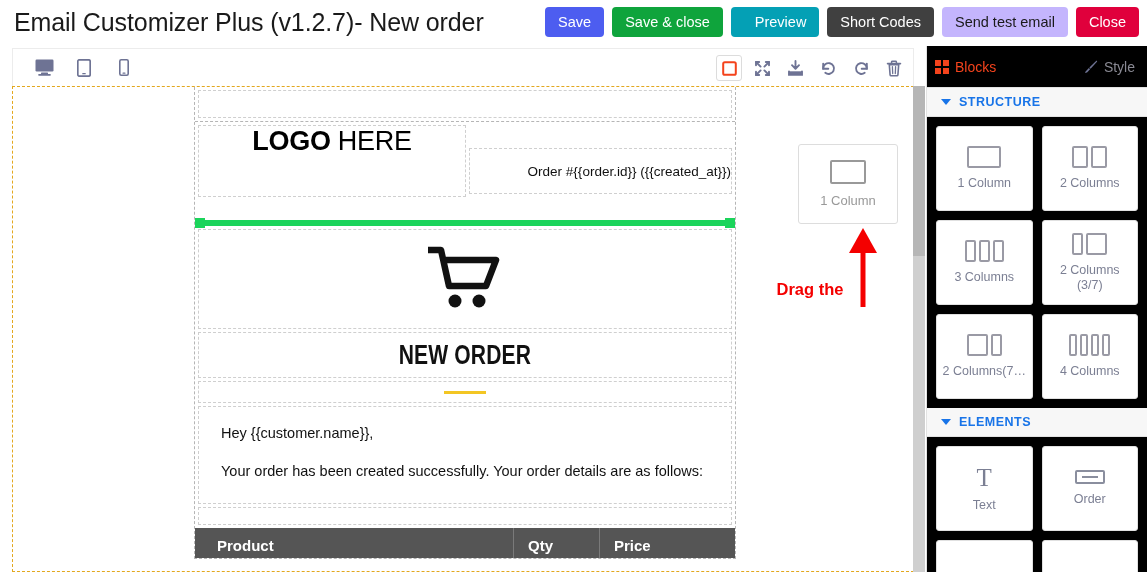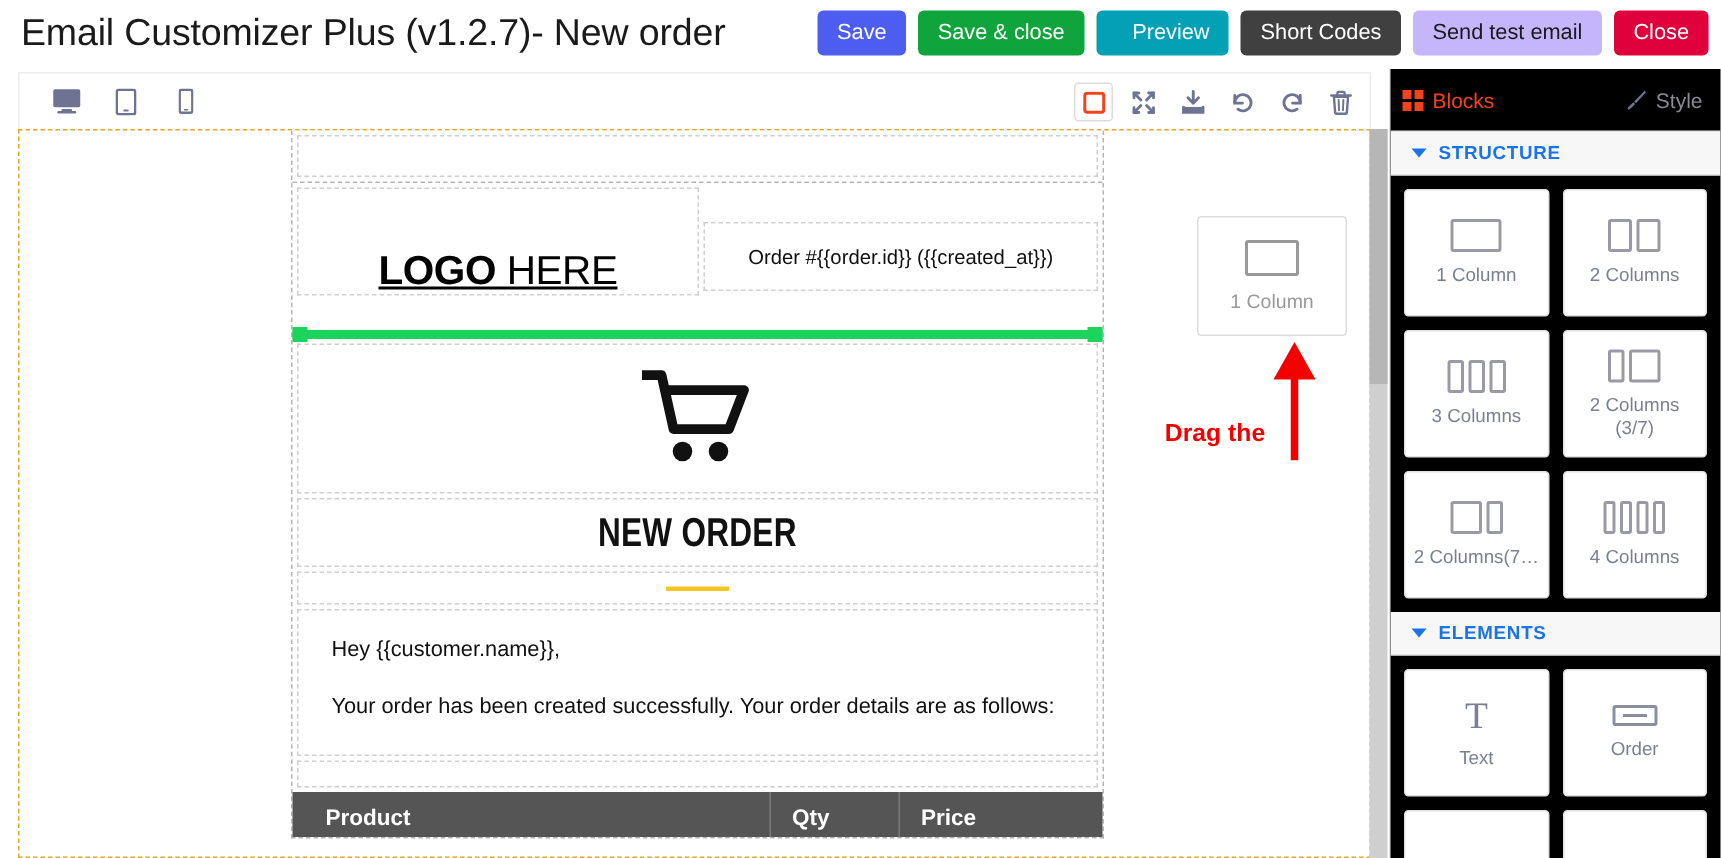--- a/index.html
+++ b/index.html
@@ -131,29 +131,28 @@
     background: #1bd45b;
   }
   .green-bar:before { left: 0; }
   .green-bar:after  { right: 0; }
 
   .logo-row { display: flex; }
   .logo-cell {
     flex: 0 0 268px;
     border: 1px dashed #cfcfcf;
     margin: 3px 0 3px 3px;
-    display: flex; align-items: flex-end; justify-content: center;
+    display: flex; align-items: flex-start; justify-content: center;
     height: 72px;
-    text-decoration: underline;
   }
   .order-cell {
     flex: 1;
     border: 1px dashed #cfcfcf;
     margin: 26px 3px 26px 3px;
-    display: flex; align-items: center; justify-content: center;
+    display: flex; align-items: center; justify-content: flex-end;
     height: 46px;
   }
   .logo-text {
     font-size: 27px;
     letter-spacing: -0.3px;
     color: #000;
     font-family: "Liberation Sans", sans-serif;
   }
   .logo-text b { font-weight: 700; }
   .logo-text span { font-weight: 400; }

